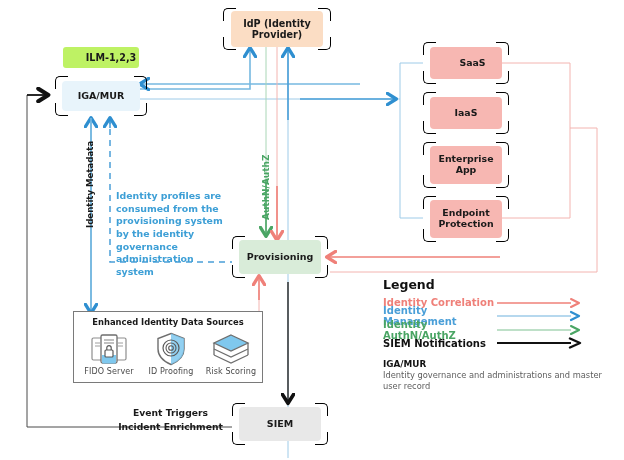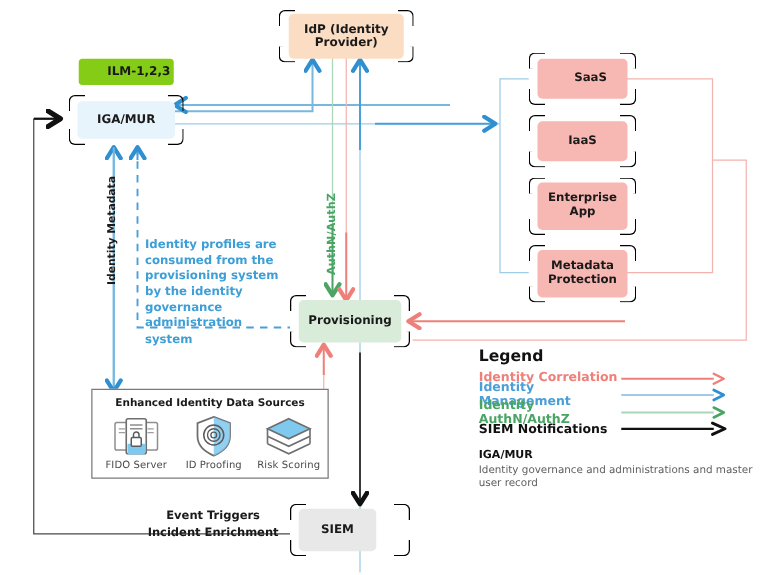--- a/index.html
+++ b/index.html
@@ -30,21 +30,21 @@
   .bracket .br{right:0;bottom:0;border-right:1.6px solid;border-bottom:1.6px solid;border-bottom-right-radius:5px;}
 
   .b-blue span{border-color:#86c5e8;}
   .b-peach span{border-color:#f6c8a8;}
   .b-pink span{border-color:#f3a9a4;}
   .b-green span{border-color:#a8d8ba;}
   .b-grey span{border-color:#5c5c5c;}
 
   .n-idp{background:#fbddc4;border-radius:4px;}
   .n-iga{background:#e8f4fb;border-radius:4px;}
-  .n-ilm{background:#84cc16;border-radius:3px;padding-left:20px;}
+  .n-ilm{background:#bef264;border-radius:3px;padding-left:20px;}
   .n-pink{background:#f7b7b2;border-radius:4px;}
   .n-prov{background:#d9ecd9;border-radius:4px;}
   .n-siem{background:#e8e8e8;border-radius:4px;}
 
   
   .txt{position:absolute;z-index:6;}
   .vert{transform-origin:0 0;white-space:nowrap;}
 
   .note{
     position:absolute;z-index:6;color:#3d9fd6;font-weight:bold;
@@ -198,37 +198,37 @@
       <span class="br"></span>
   </div>
   <div class="node n-pink" style="left:430px;top:146px;width:72px;height:38px;font-size:9.4px;">Enterprise App</div>
 
   <div class="bracket b-pink" style="left:423px;top:196px;width:86px;height:46px;">
     <span class="tl"></span>
       <span class="tr"></span>
       <span class="bl"></span>
       <span class="br"></span>
   </div>
-  <div class="node n-pink" style="left:430px;top:200px;width:72px;height:38px;font-size:9.4px;">Metadata Protection</div>
+  <div class="node n-pink" style="left:430px;top:200px;width:72px;height:38px;font-size:9.4px;">Endpoint Protection</div>
 
   <div class="bracket b-green" style="left:232px;top:236px;width:96px;height:42px;">
     <span class="tl"></span>
       <span class="tr"></span>
       <span class="bl"></span>
       <span class="br"></span>
   </div>
   <div class="node n-prov" style="left:239px;top:240px;width:82px;height:34px;font-size:9.5px;">Provisioning</div>
 
   <div class="bracket b-grey" style="left:232px;top:403px;width:96px;height:42px;">
     <span class="tl"></span>
       <span class="tr"></span>
       <span class="bl"></span>
       <span class="br"></span>
   </div>
-  <div class="node n-siem" style="left:239px;top:407px;width:62px;height:34px;font-size:9.5px;">SIEM</div>
+  <div class="node n-siem" style="left:239px;top:407px;width:82px;height:34px;font-size:9.5px;">SIEM</div>
 
   <div class="note" style="left:116px;top:190px;">Identity profiles are consumed from the provisioning system by the identity governance administration system</div>
 
   <div class="txt lbl-meta vert" style="left:85px;top:228px;transform:rotate(-90deg);">Identity Metadata</div>
 
   <div class="txt lbl-authz vert" style="left:261px;top:220px;transform:rotate(-90deg);">AuthN/AuthZ</div>
 
   <div class="txt lbl-ev" style="left:113px;top:407px;width:115px;text-align:center;">Event Triggers</div>
   <div class="txt lbl-ev" style="left:99px;top:421px;width:143px;text-align:center;">Incident Enrichment</div>
 

